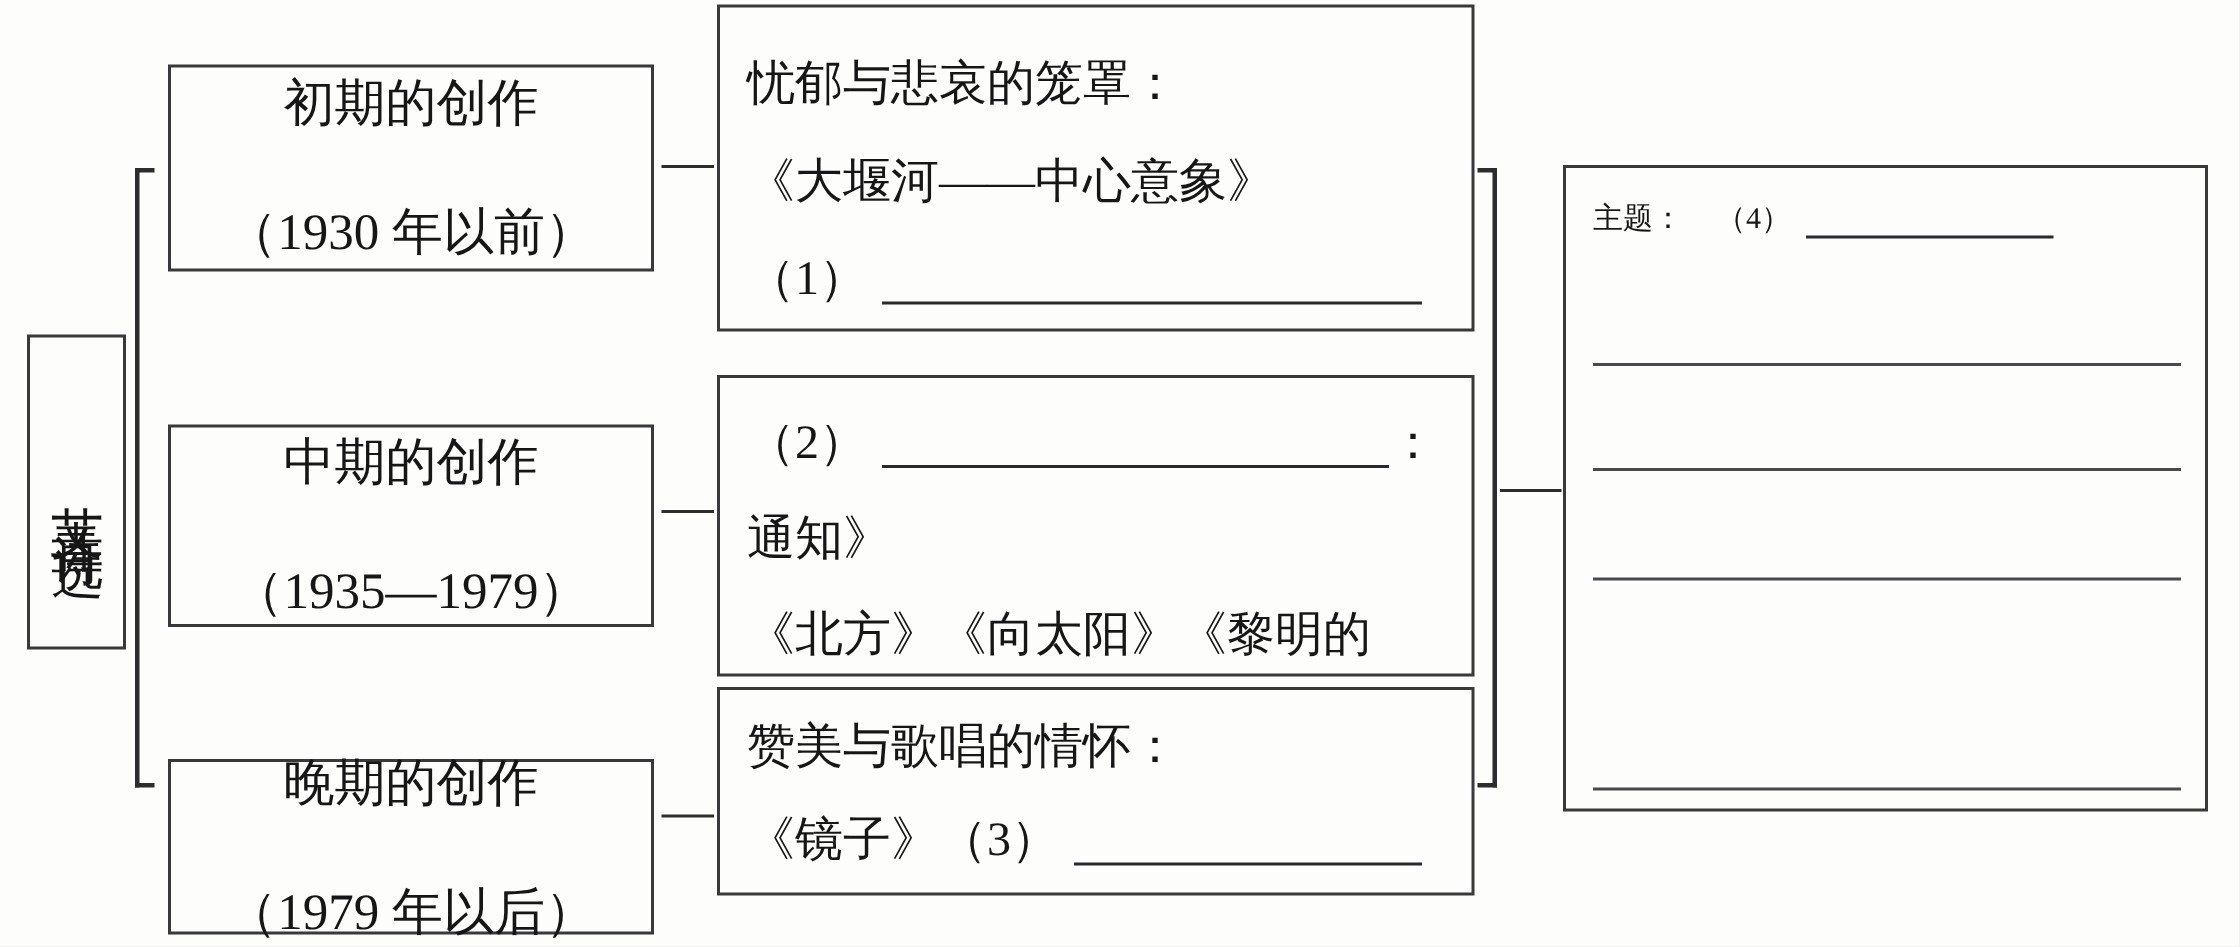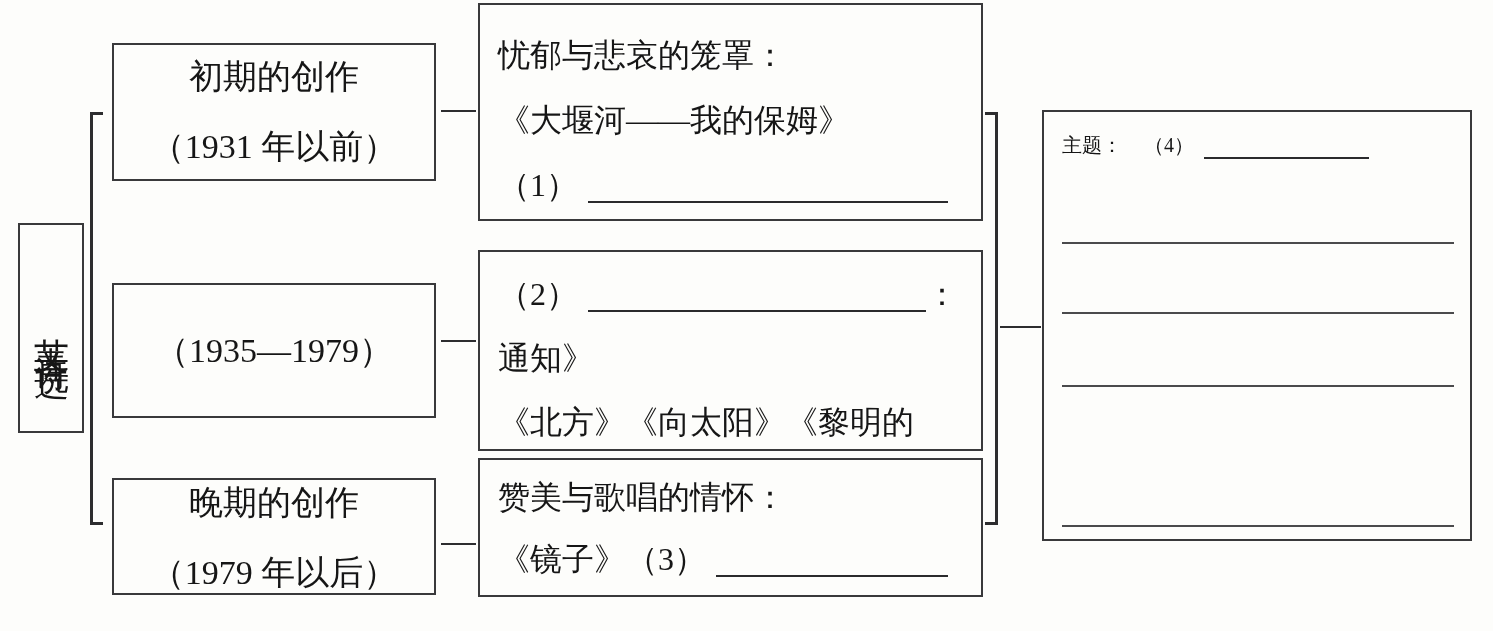--- a/index.html
+++ b/index.html
@@ -46,27 +46,27 @@
   
   .conn{position:absolute;height:0;border-top:2px solid #2d2d2f;}
   .conn-1{left:441px;top:110px;width:35px;}
   .conn-2{left:441px;top:340px;width:35px;}
   .conn-3{left:441px;top:543px;width:35px;}
   .conn-right{left:1000px;top:326px;width:41px;}
   
   .period{
     left:112px;width:324px;
     display:flex;flex-direction:column;justify-content:center;align-items:center;
-    gap:24px;
+    gap:40px;
     font-size:34px;
     text-align:center;
   }
   .period-1{top:43px;height:138px;}
   .period-2{top:283px;height:135px;}
-  .period-3{top:478px;height:117px;justify-content:space-between;}
+  .period-3{top:506px;height:117px;}
   
   .detail{
     left:478px;width:505px;
     font-size:32px;
     padding:0 12px 0 18px;
   }
   .detail-1{top:3px;height:218px;padding-top:18px;}
   .detail-2{top:250px;height:201px;padding-top:10px;}
   .detail-3{top:458px;height:139px;padding-top:6px;}
   .dline{line-height:64px;white-space:nowrap;}
@@ -106,33 +106,34 @@
   <div class="bracket bracket-left"></div>
   <div class="bracket bracket-right"></div>
 
   <div class="conn conn-1"></div>
   <div class="conn conn-2"></div>
   <div class="conn conn-3"></div>
   <div class="conn conn-right"></div>
 
   <div class="box period period-1">
     <div>初期的创作</div>
-    <div>（1931 年以前）</div>
+    <div>（1930 年以前）</div>
   </div>
   <div class="box period period-2">
+    <div>中期的创作</div>
     <div>（1935—1979）</div>
   </div>
   <div class="box period period-3">
     <div>晚期的创作</div>
     <div>（1979 年以后）</div>
   </div>
 
   <div class="box detail detail-1">
     <div class="dline">忧郁与悲哀的笼罩：</div>
-    <div class="dline">《大堰河——我的保姆》</div>
+    <div class="dline">《大堰河——中心意象》</div>
     <div class="dline">
       <span>（1）</span><span class="blank" style="width:360px"></span>
     </div>
   </div>
 
   <div class="box detail detail-2">
     <div class="dline">
       <span>（2）</span><span class="blank" style="width:338px"></span><span>：</span>
     </div>
     <div class="dline">通知》</div>

